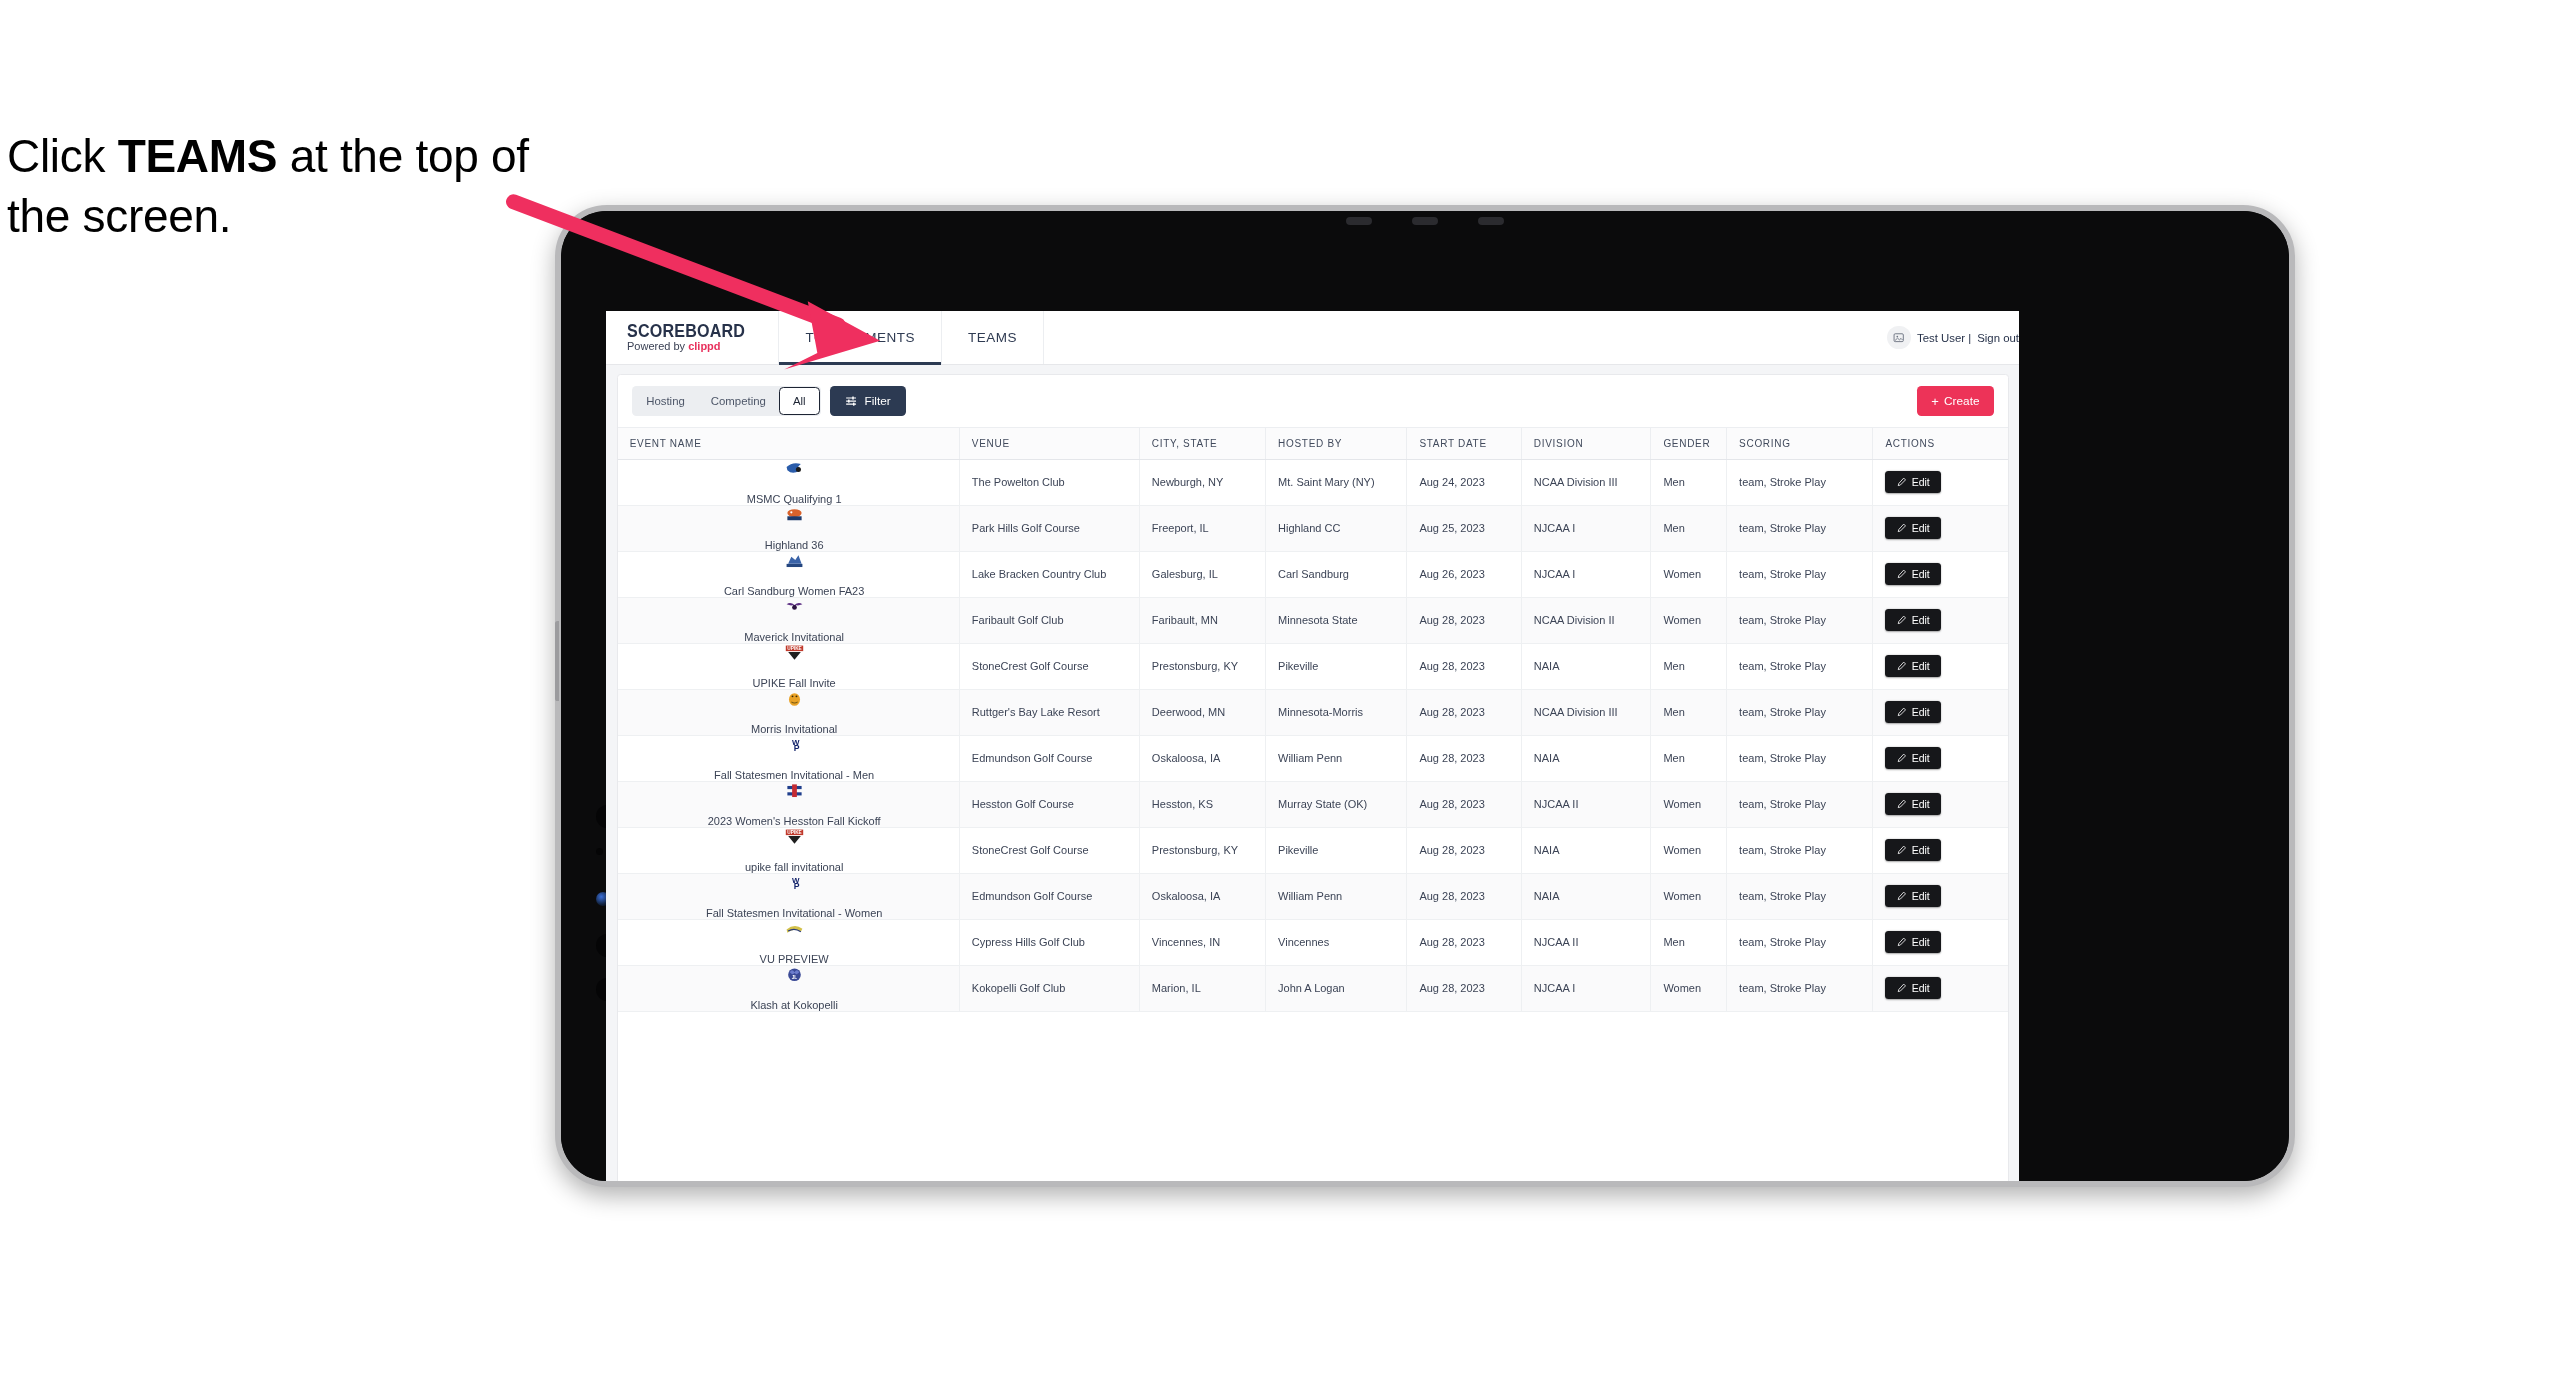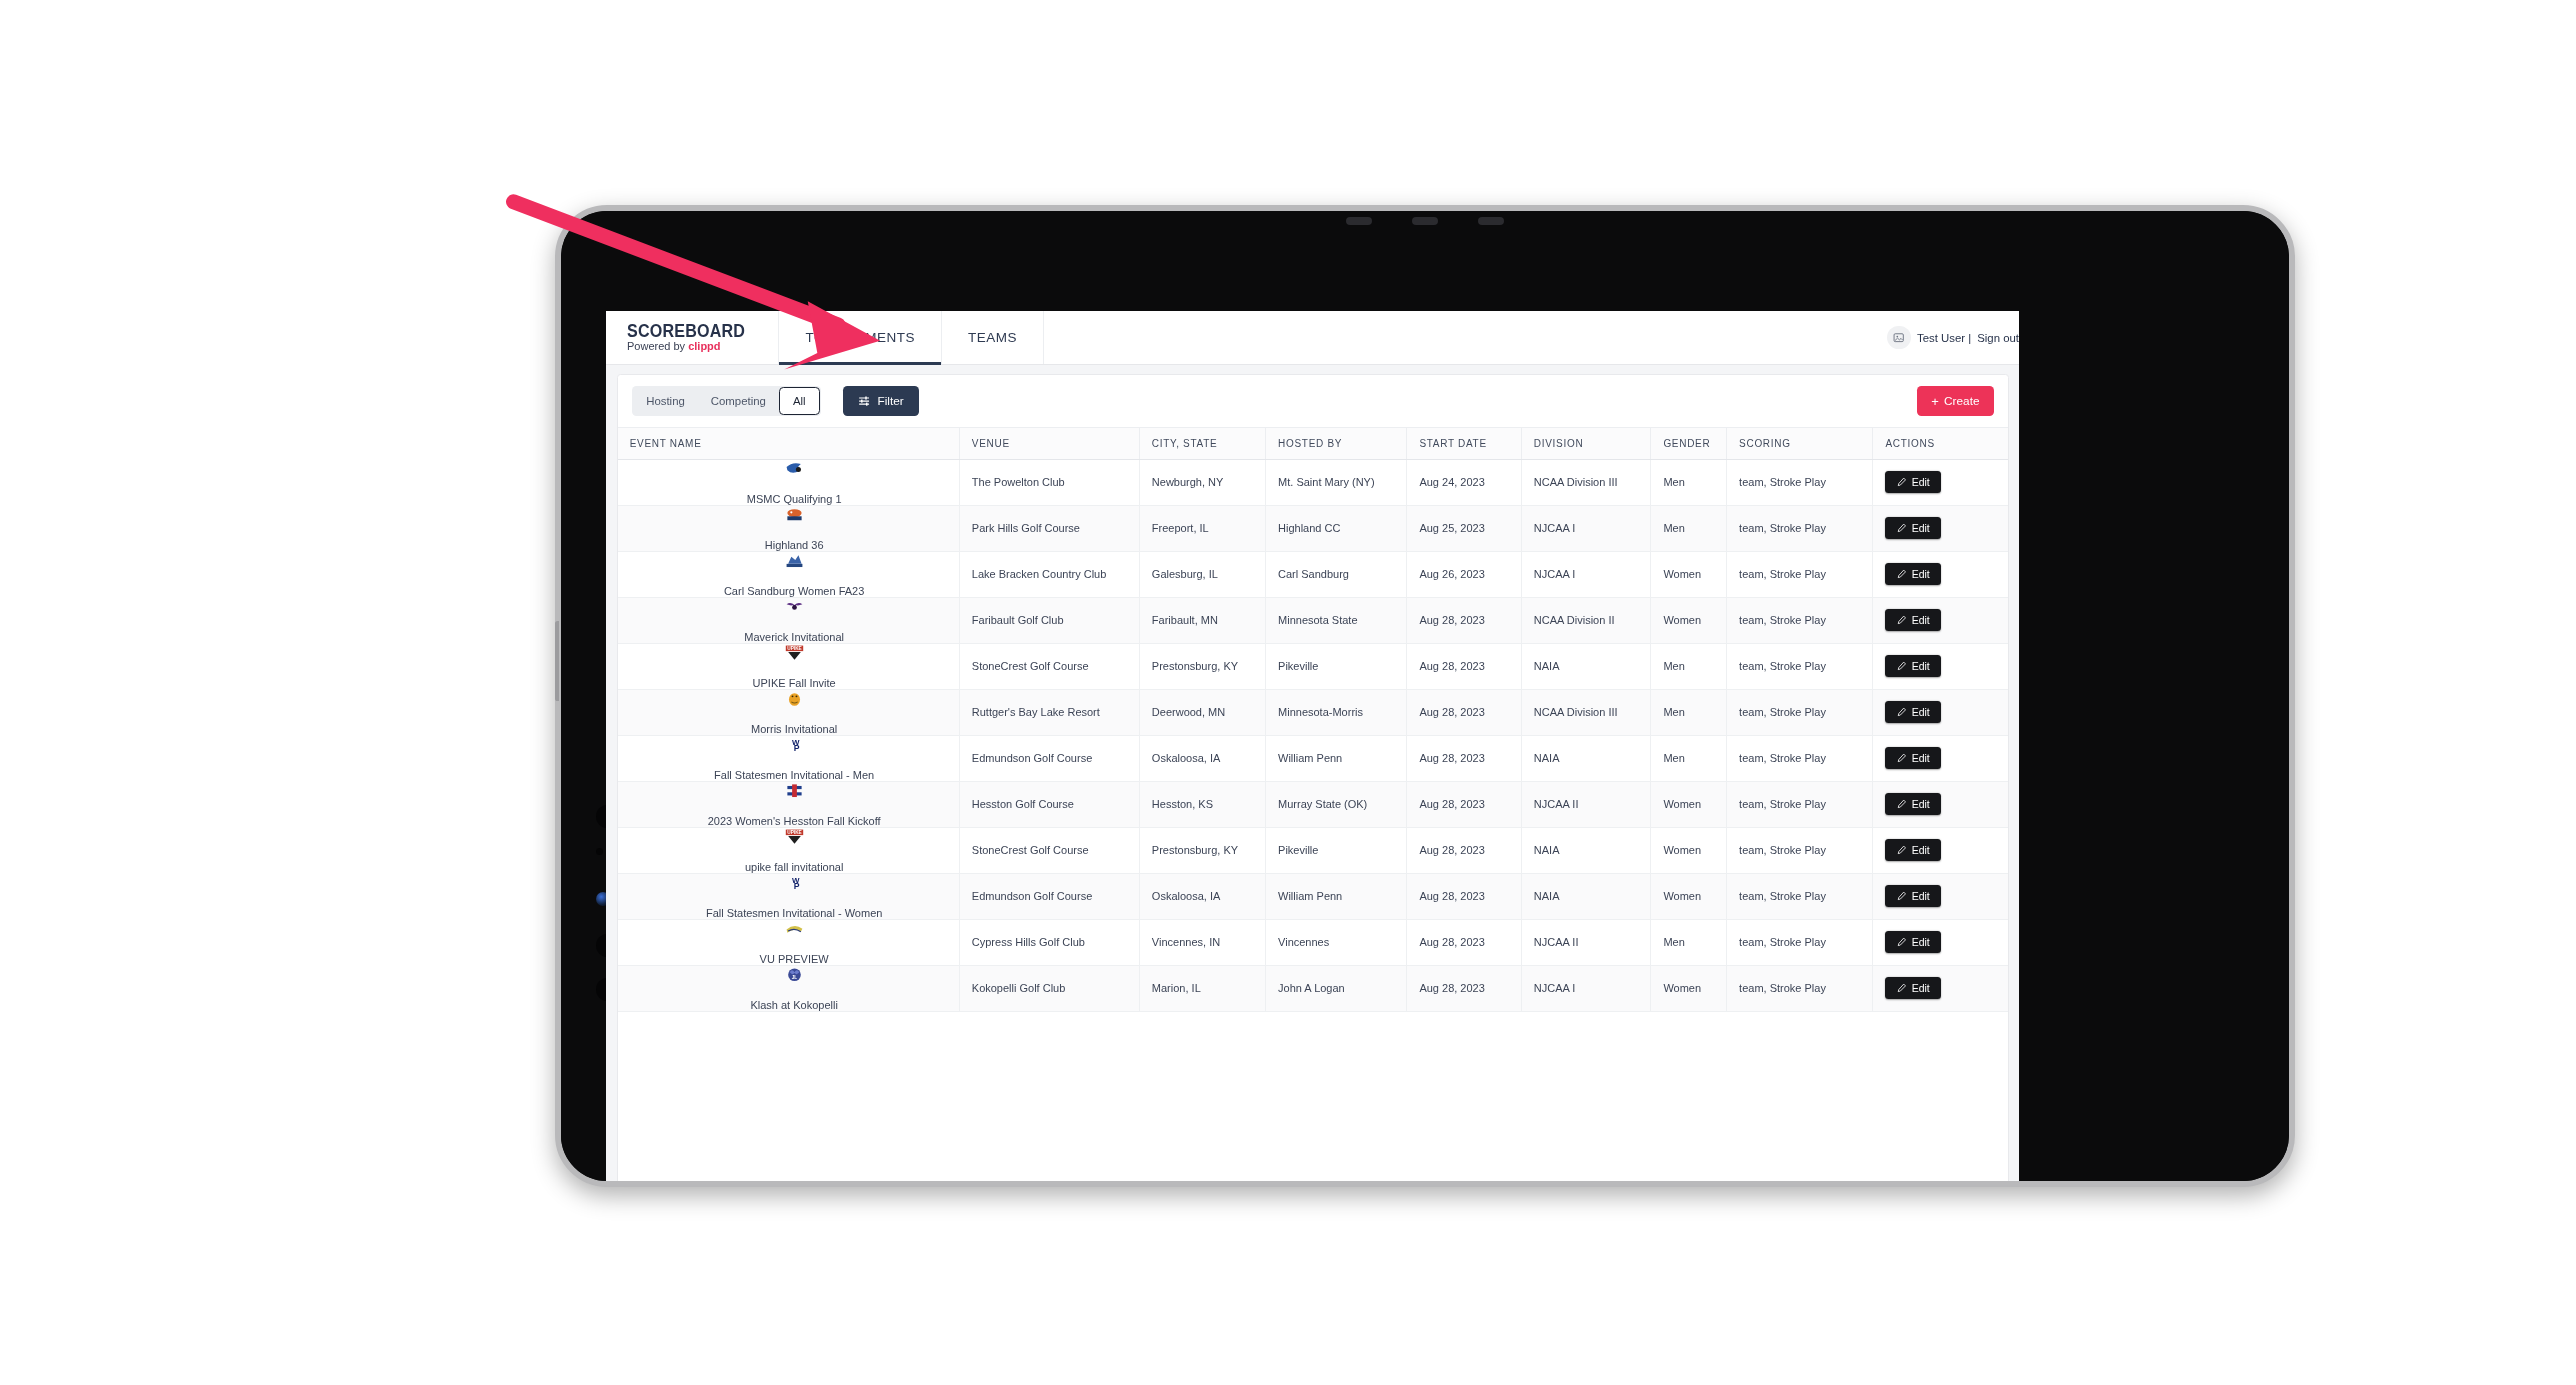--- a/index.html
+++ b/index.html
@@ -126,21 +126,21 @@
     border-radius: 3.5px;
     height: 100%;
     display: flex; flex-direction: column;
     overflow: hidden;
   }
 
   
   .toolbar {
     display: flex; align-items: center;
     padding: 11.4px 14px 11.4px 14px;
-    gap: 22px;
+    gap: 9px;
   }
   .segmented {
     display: flex; align-items: center;
     background: #eceef1;
     border-radius: 4.4px;
     height: 30px;
     padding: 0 1.7px;
   }
   .seg {
     padding: 0 13px; height: 26px;
@@ -241,20 +241,23 @@
     border: none;
     box-shadow: 0 0.9px 1.7px rgba(0,0,0,0.35);
   }
   .edit-btn svg { display: block; }
 </style>
 </head>
 <body>
 
 <div id="stage">
 
+  <div class="caption">
+    <span>Click </span><b>TEAMS</b><span> at the top of the screen.</span>
+  </div>
 
   <div class="tablet">
     <div class="tablet-inner">
       <div class="sensor-row">
           <i></i>
           <i></i>
           <i></i>
         </div>
       <div class="cam c1"></div>
       <div class="cam c2"></div>

